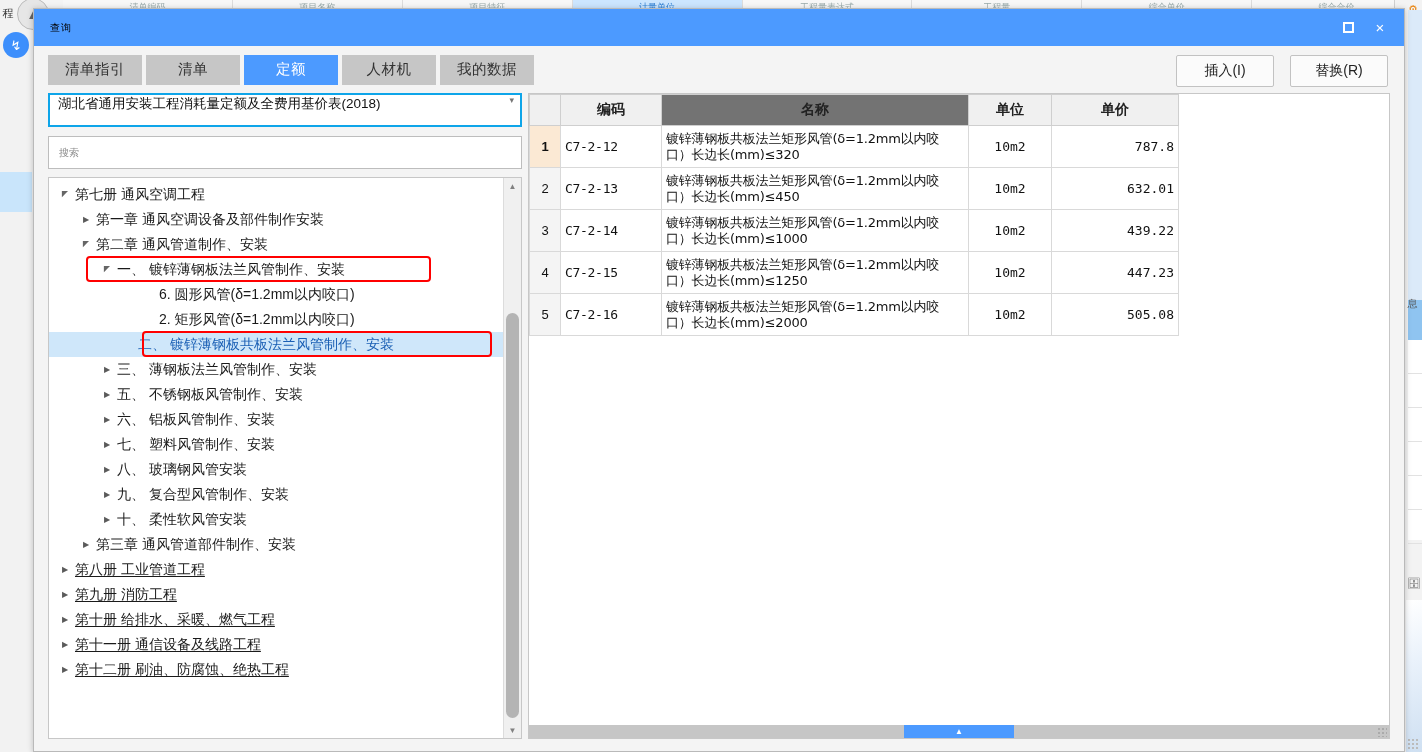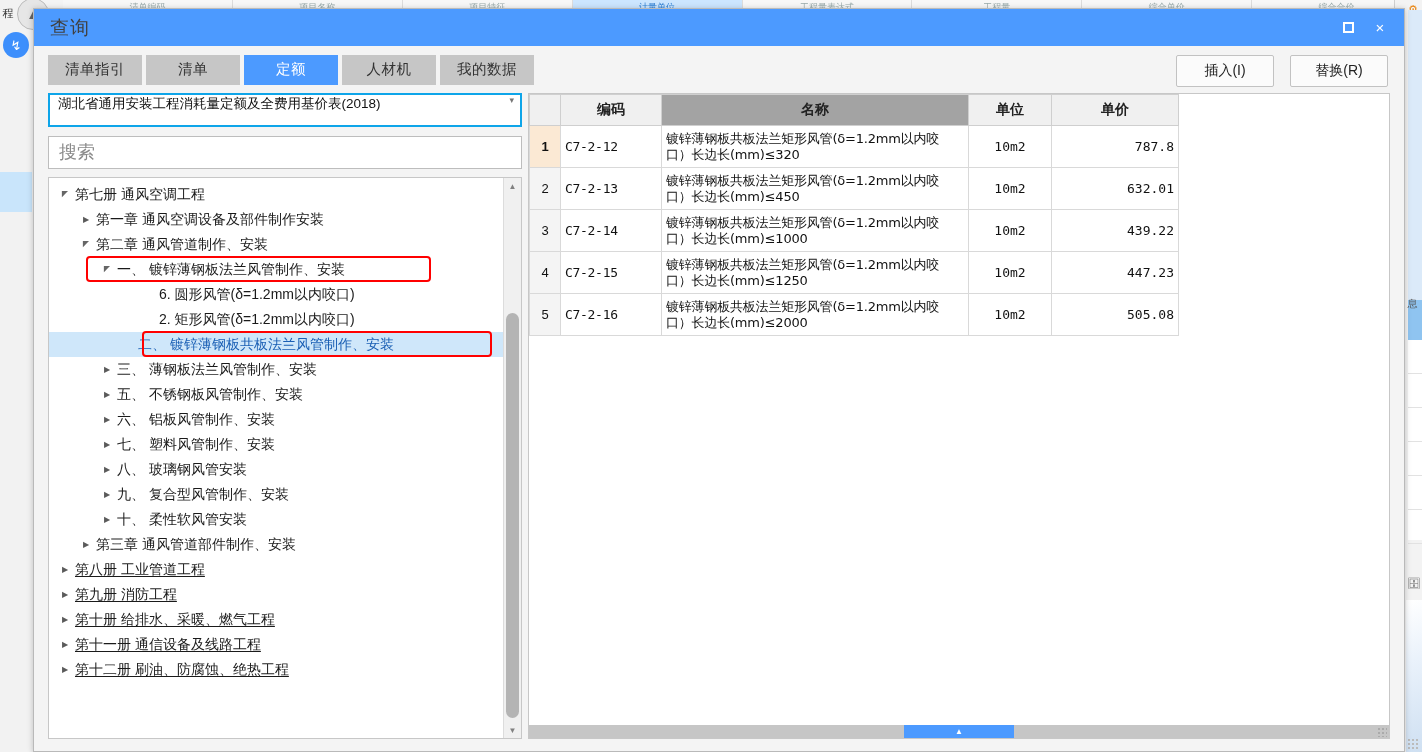--- a/index.html
+++ b/index.html
@@ -100,21 +100,21 @@
     display: flex; flex-direction: column;
   }
 
   
   #title-bar {
     height: 37px; background: #4c9aff;
     display: flex; align-items: center;
     padding: 0 8px 0 16px; flex: none;
   }
   #title-text {
-    color: #404040; font-size: 19px; letter-spacing: 1px; flex: 1 1 auto;
+    color: #000000; font-size: 10px; letter-spacing: 1px; flex: 1 1 auto;
   }
   .win-btn {
     width: 32px; height: 28px; display: flex; align-items: center;
     justify-content: center; color: #fff; font-size: 15px;
   }
   #win-max .box {
     width: 11px; height: 11px; border: 2px solid #fff; box-sizing: border-box;
   }
 
   
@@ -155,21 +155,21 @@
     display: flex; align-items: flex-start; padding: 0 6px 0 8px;
     font-size: 13.5px; color: #111; flex: none;
   }
   #library-select-value { flex: 1 1 auto; white-space: nowrap; overflow: hidden; }
   #library-select-caret { color: #777; font-size: 9px; padding-left: 6px; }
   #search-box {
     height: 31px; margin-top: 9px; background: #fff; border: 1px solid #bdbdbd;
     display: flex; align-items: center; padding: 0 8px; flex: none;
   }
   #search-input {
-    border: none; outline: none; width: 100%; font-size: 18px;
+    border: none; outline: none; width: 100%; font-size: 10px;
     color: #701a75; font-family: Liberation Sans, sans-serif; background: transparent;
   }
   #search-input::placeholder { color: #8a8a8a; }
 
   #tree-wrap {
     margin-top: 8px; flex: 1 1 auto; background: #fff;
     border: 1px solid #c7c7c7; position: relative; min-height: 0;
     display: flex;
   }
   #tree {
@@ -219,21 +219,21 @@
   table#result-table {
     border-collapse: collapse; table-layout: fixed;
     font-family: "DejaVu Sans Mono", "Liberation Mono", monospace;
     padding-left: 44px;
   }
   #result-table th {
     background: #f0f0f0; border: 1px solid #cfcfcf;
     font-weight: bold; font-size: 14px; height: 28px;
     color: #222; font-family: "Liberation Sans", sans-serif;
   }
-  #result-table th.name-col { background: #a3a3a3; margin-top: 35px; }
+  #result-table th.name-col { background: #737373; margin-top: 35px; }
   #result-table td {
     border: 1px solid #d9d9d9; font-size: 13px; color: #111;
     height: 41px; padding: 0 4px;
   }
   td.idx {
     width: 22px; text-align: center; background: #f4f4f4;
     font-family: "Liberation Sans", sans-serif; font-size: 13px;
   }
   tr.active td.idx { background: #fbe9d4; font-weight: bold; }
   td.code { width: 92px; padding-left: 8px; letter-spacing: -.3px; }

